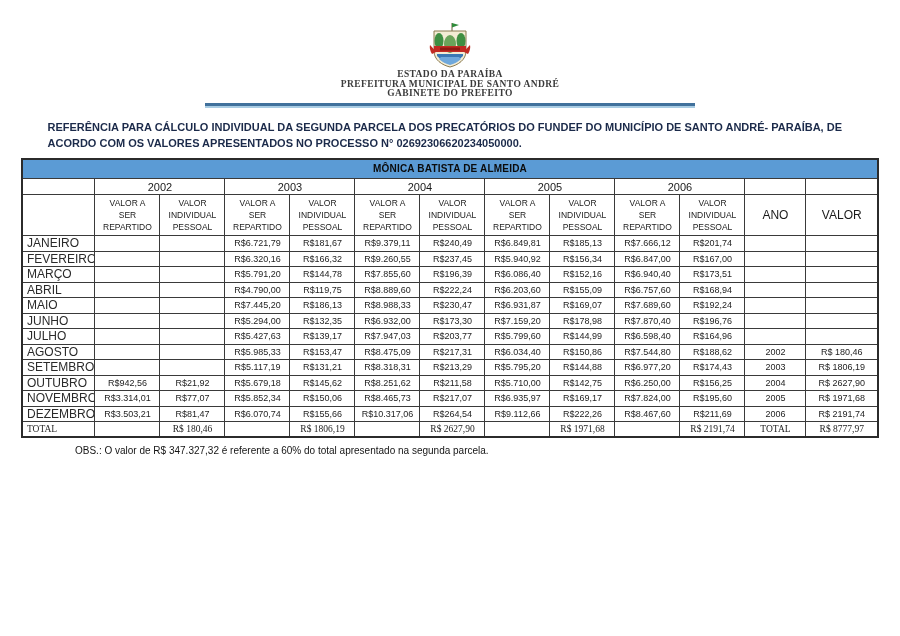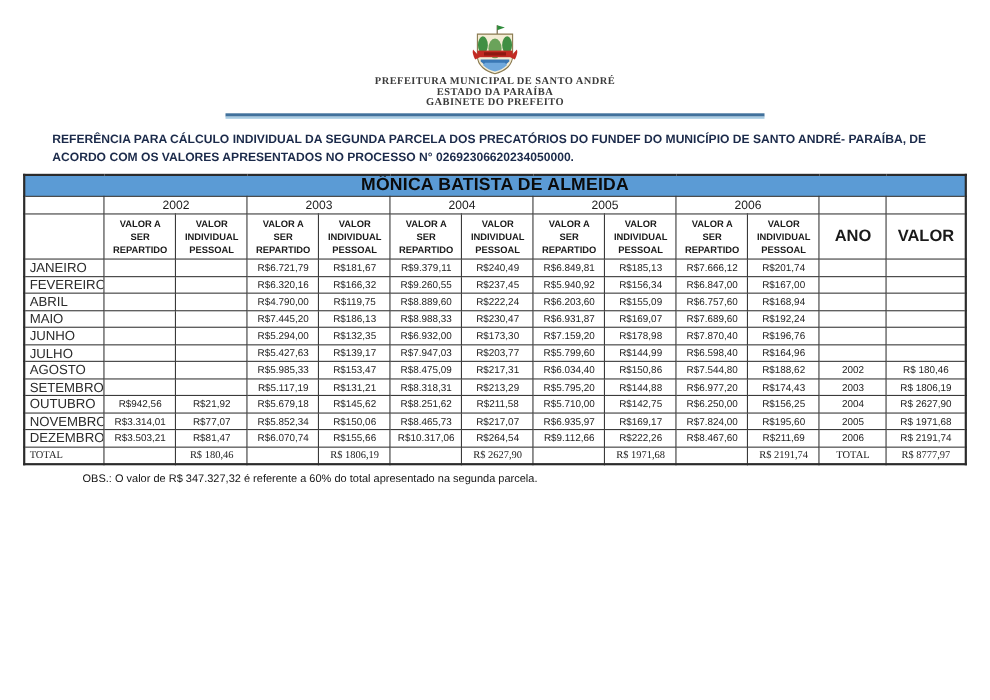--- a/index.html
+++ b/index.html
@@ -25,29 +25,29 @@
   }
   
   table.main {
     width:856px; margin:7px auto 0 auto; border-collapse:collapse; table-layout:fixed;
     border:2px solid #2b2b2b;
   }
   table.main th, table.main td {
     border:1px solid #3a3a3a; overflow:hidden; white-space:nowrap;
   }
   .titlebar {
-    background:#5b9bd5; color:#0b0b0b; font-size:16px; font-weight:bold;
+    background:#5b9bd5; color:#0b0b0b; font-size:10px; font-weight:bold;
     text-align:center; height:20px; letter-spacing:.2px;
   }
   tr.years th { height:16px; font-size:11px; font-weight:normal; text-align:center; }
   tr.subs th {
-    height:41px; font-size:8.5px; font-weight:bold; text-align:center;
+    height:41px; font-size:8.5px; font-weight:normal; text-align:center;
     white-space:pre-line; line-height:12px; vertical-align:middle;
   }
-  tr.subs th.axis { font-size:15px; }
+  tr.subs th.axis { font-size:12px; }
   tbody td { height:15.5px; font-size:9px; text-align:center; color:#232323; }
   tbody td.month {
     text-align:left; padding-left:4px; font-size:12px; color:#2a2a2a;
   }
   tbody tr.total-row td { font-size:9.5px;font-family:Liberation Serif, serif; }
   
   .obs { margin:7px 0 0 75px; font-size:10px; color:#141414; }
 </style>
 </head>
 <body>
@@ -69,22 +69,22 @@
 
       <rect x="6" y="24" width="32" height="6" fill="#c22a23"></rect>
       <rect x="12" y="25.5" width="20" height="3" fill="#8f1812"></rect>
 
       <path d="M2,23 q4,4 6,7 l-4,2 q-3,-5 -2,-9 z" fill="#c22a23"></path>
       <path d="M42,23 q-4,4 -6,7 l4,2 q3,-5 2,-9 z" fill="#c22a23"></path>
 
       <path d="M9,34 c4,4 9,7 13,8 c4,-1 9,-4 13,-8 v-2 h-26 z" fill="#3a78b5"></path>
       <path d="M11,37 c3,3 7,5 11,6 c4,-1 8,-3 11,-6 l-2,-2 h-18 z" fill="#6fa8dc"></path>
     </svg>
+    <div class="lh-line">ESTADO DA PARAÍBA</div>
     <div class="lh-line">PREFEITURA MUNICIPAL DE SANTO ANDRÉ</div>
-    <div class="lh-line">ESTADO DA PARAÍBA</div>
     <div class="lh-line">GABINETE DO PREFEITO</div>
     <div class="rule">
       <div class="dark"></div>
       <div class="light"></div>
     </div>
   </div>
 
   <p class="heading">REFERÊNCIA PARA CÁLCULO INDIVIDUAL DA SEGUNDA PARCELA DOS PRECATÓRIOS DO FUNDEF DO MUNICÍPIO DE SANTO ANDRÉ- PARAÍBA, DE ACORDO COM OS VALORES APRESENTADOS NO PROCESSO N° 02692306620234050000.</p>
 
   <table class="main">
@@ -178,20 +178,35 @@
           <td class="val">R$9.260,55</td>
           <td class="val">R$237,45</td>
           <td class="val">R$5.940,92</td>
           <td class="val">R$156,34</td>
           <td class="val">R$6.847,00</td>
           <td class="val">R$167,00</td>
           <td class="val"></td>
           <td class="val"></td>
         </tr>
         <tr>
+          <td class="month">MARÇO</td>
+          <td class="val"></td>
+          <td class="val"></td>
+          <td class="val">R$5.791,20</td>
+          <td class="val">R$144,78</td>
+          <td class="val">R$7.855,60</td>
+          <td class="val">R$196,39</td>
+          <td class="val">R$6.086,40</td>
+          <td class="val">R$152,16</td>
+          <td class="val">R$6.940,40</td>
+          <td class="val">R$173,51</td>
+          <td class="val"></td>
+          <td class="val"></td>
+        </tr>
+        <tr>
           <td class="month">ABRIL</td>
           <td class="val"></td>
           <td class="val"></td>
           <td class="val">R$4.790,00</td>
           <td class="val">R$119,75</td>
           <td class="val">R$8.889,60</td>
           <td class="val">R$222,24</td>
           <td class="val">R$6.203,60</td>
           <td class="val">R$155,09</td>
           <td class="val">R$6.757,60</td>

